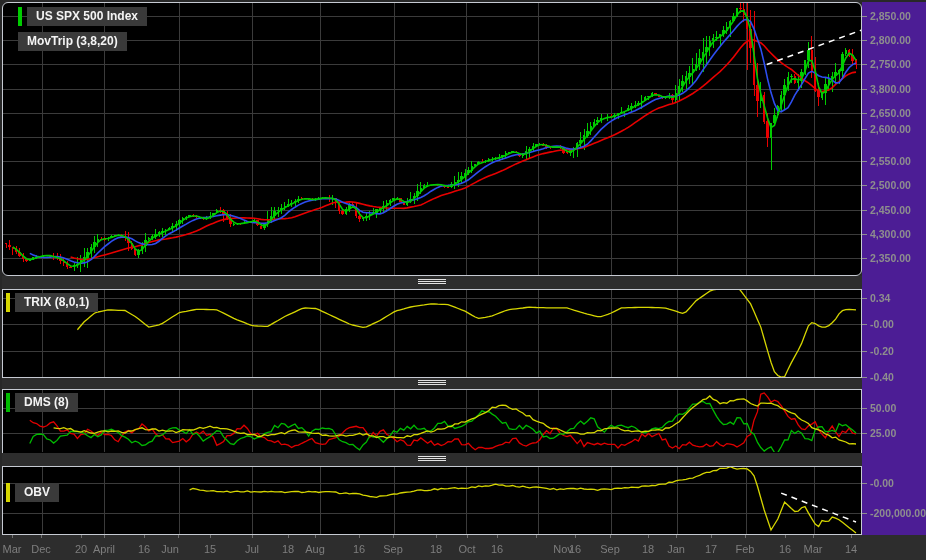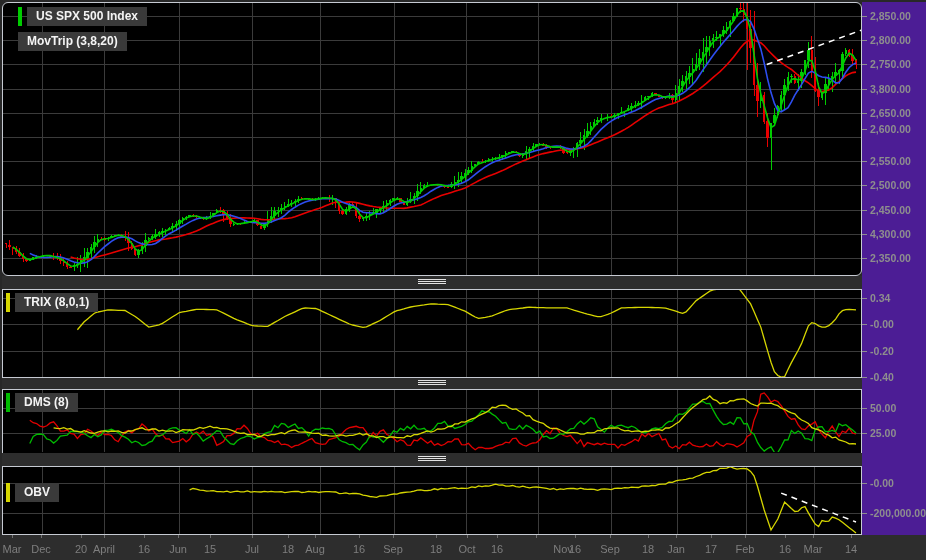--- a/index.html
+++ b/index.html
@@ -765,21 +765,21 @@
       <span class="xlabel" style="left:12px">Mar</span>
       <div class="xtick" style="left:41px"></div>
       <span class="xlabel" style="left:41px">Dec</span>
       <div class="xtick" style="left:81px"></div>
       <span class="xlabel" style="left:81px">20</span>
       <div class="xtick" style="left:104px"></div>
       <span class="xlabel" style="left:104px">April</span>
       <div class="xtick" style="left:144px"></div>
       <span class="xlabel" style="left:144px">16</span>
       <div class="xtick" style="left:178px"></div>
-      <span class="xlabel" style="left:178px">Jun</span>
+      <span class="xlabel" style="left:170px">Jun</span>
       <div class="xtick" style="left:210px"></div>
       <span class="xlabel" style="left:210px">15</span>
       <div class="xtick" style="left:252px"></div>
       <span class="xlabel" style="left:252px">Jul</span>
       <div class="xtick" style="left:288px"></div>
       <span class="xlabel" style="left:288px">18</span>
       <div class="xtick" style="left:315px"></div>
       <span class="xlabel" style="left:315px">Aug</span>
       <div class="xtick" style="left:359px"></div>
       <span class="xlabel" style="left:359px">16</span>

